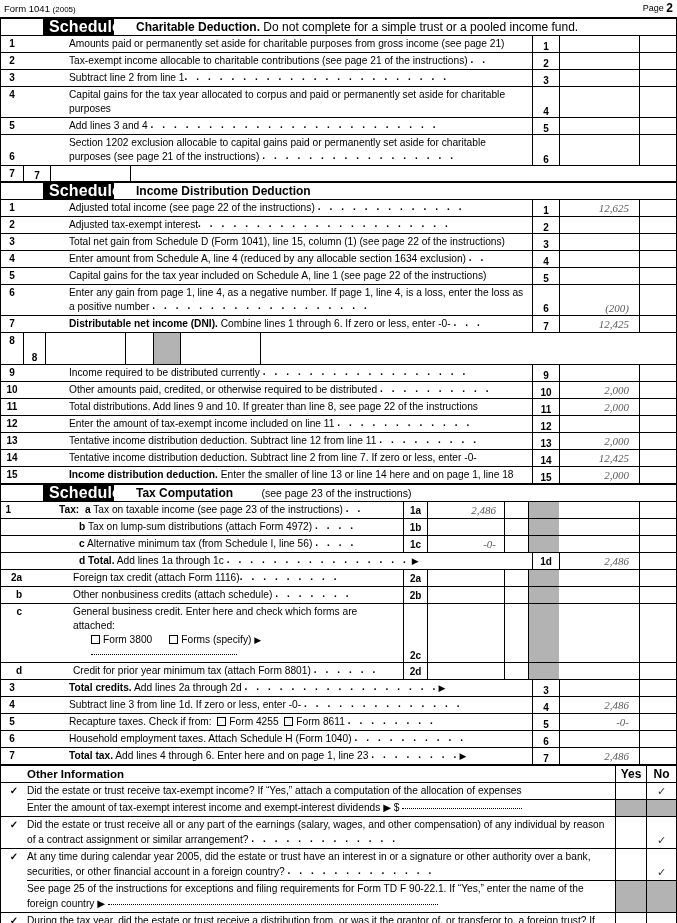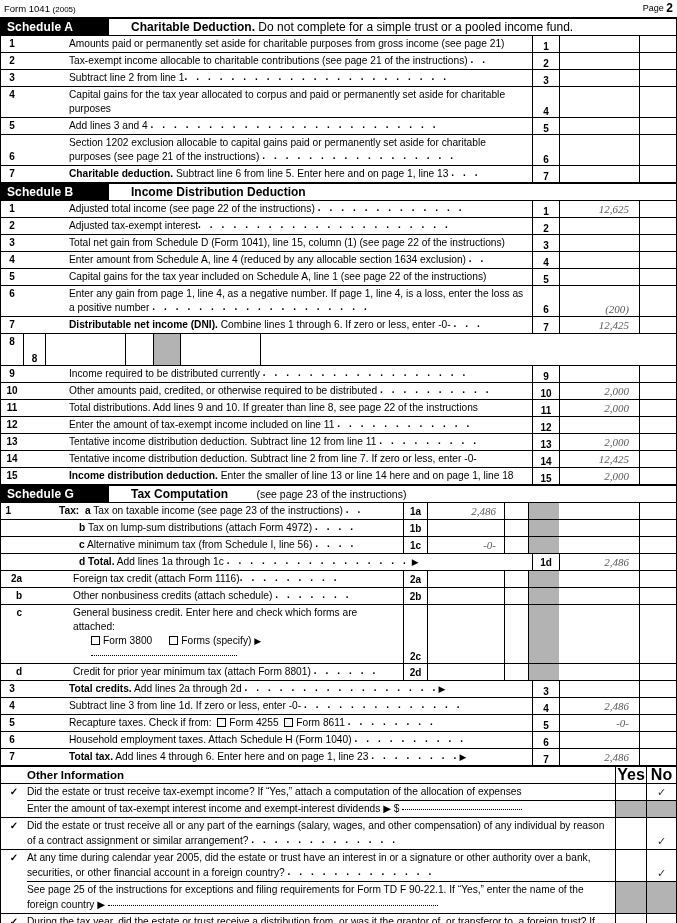--- a/index.html
+++ b/index.html
@@ -44,26 +44,27 @@
   .schedhdr {
     display: flex;
     align-items: stretch;
     border-top: 2.2px solid #000;
     border-bottom: 1.2px solid #000;
     height: 16px;
     background: #fff;
   }
   .schedhdr .tag {
     background: #000; color: #fff;
-    font-weight: bold; font-size: 12px;
+    font-weight: bold; font-size: 16px;
     padding: 0 6px 0 6px;
     line-height: 16px;
     letter-spacing: .1px;
-    width: 108px;
-    box-sizing: border-box;
+    width: 71px;
+    box-sizing: border-box;
+    margin-left: 42px;
   }
   .schedhdr .ttl {
     flex: 1;
     font-size: 12px;
     line-height: 16px;
     padding-left: 22px;
     white-space: nowrap;
   }
   .schedhdr .ttl b { font-weight: bold; }
   .schedhdr .ttl .norm { font-weight: normal; }
@@ -198,21 +199,21 @@
   }
   .oihdr .lbl {
     flex: 1;
     font-size: 11.5px; font-weight: bold;
     line-height: 16px;
     padding-left: 26px;
   }
   .oihdr .yes, .oihdr .no {
     width: 31px; min-width: 31px;
     border-left: 1.5px solid #000;
-    font-size: 16px; font-weight: bold;
+    font-size: 12px; font-weight: bold;
     text-align: center; line-height: 16px;
     box-sizing: border-box;
   }
   .oihdr .no { width: 30px; min-width: 30px; }
 
   .orow {
     display: flex;
     border-bottom: 1.2px solid #000;
     position: relative;
   }
@@ -319,21 +320,20 @@
       <div class="desc"><span>Section 1202 exclusion allocable to capital gains paid or permanently set aside for charitable purposes (see page 21 of the instructions)</span> <span class="lead">. . . . . . . . . . . . . . . . .</span></div>
       <div class="cellnum">6</div>
       <div class="cellamt">
           <span class="val"></span>
         </div>
       <div class="cellcents"></div>
     </div>
 
     <div class="row noline">
       <div class="num">7</div>
-      <div class="desc"><b>Charitable deduction.</b> <span>Subtract line 6 from line 5. Enter here and on page 1, line 13</span> <span class="lead">. . .</span></div>
       <div class="cellnum">7</div>
       <div class="cellamt">
           <span class="val"></span>
         </div>
       <div class="cellcents"></div>
     </div>
   </div>
 
   <div class="frame">
     <div class="schedhdr">

